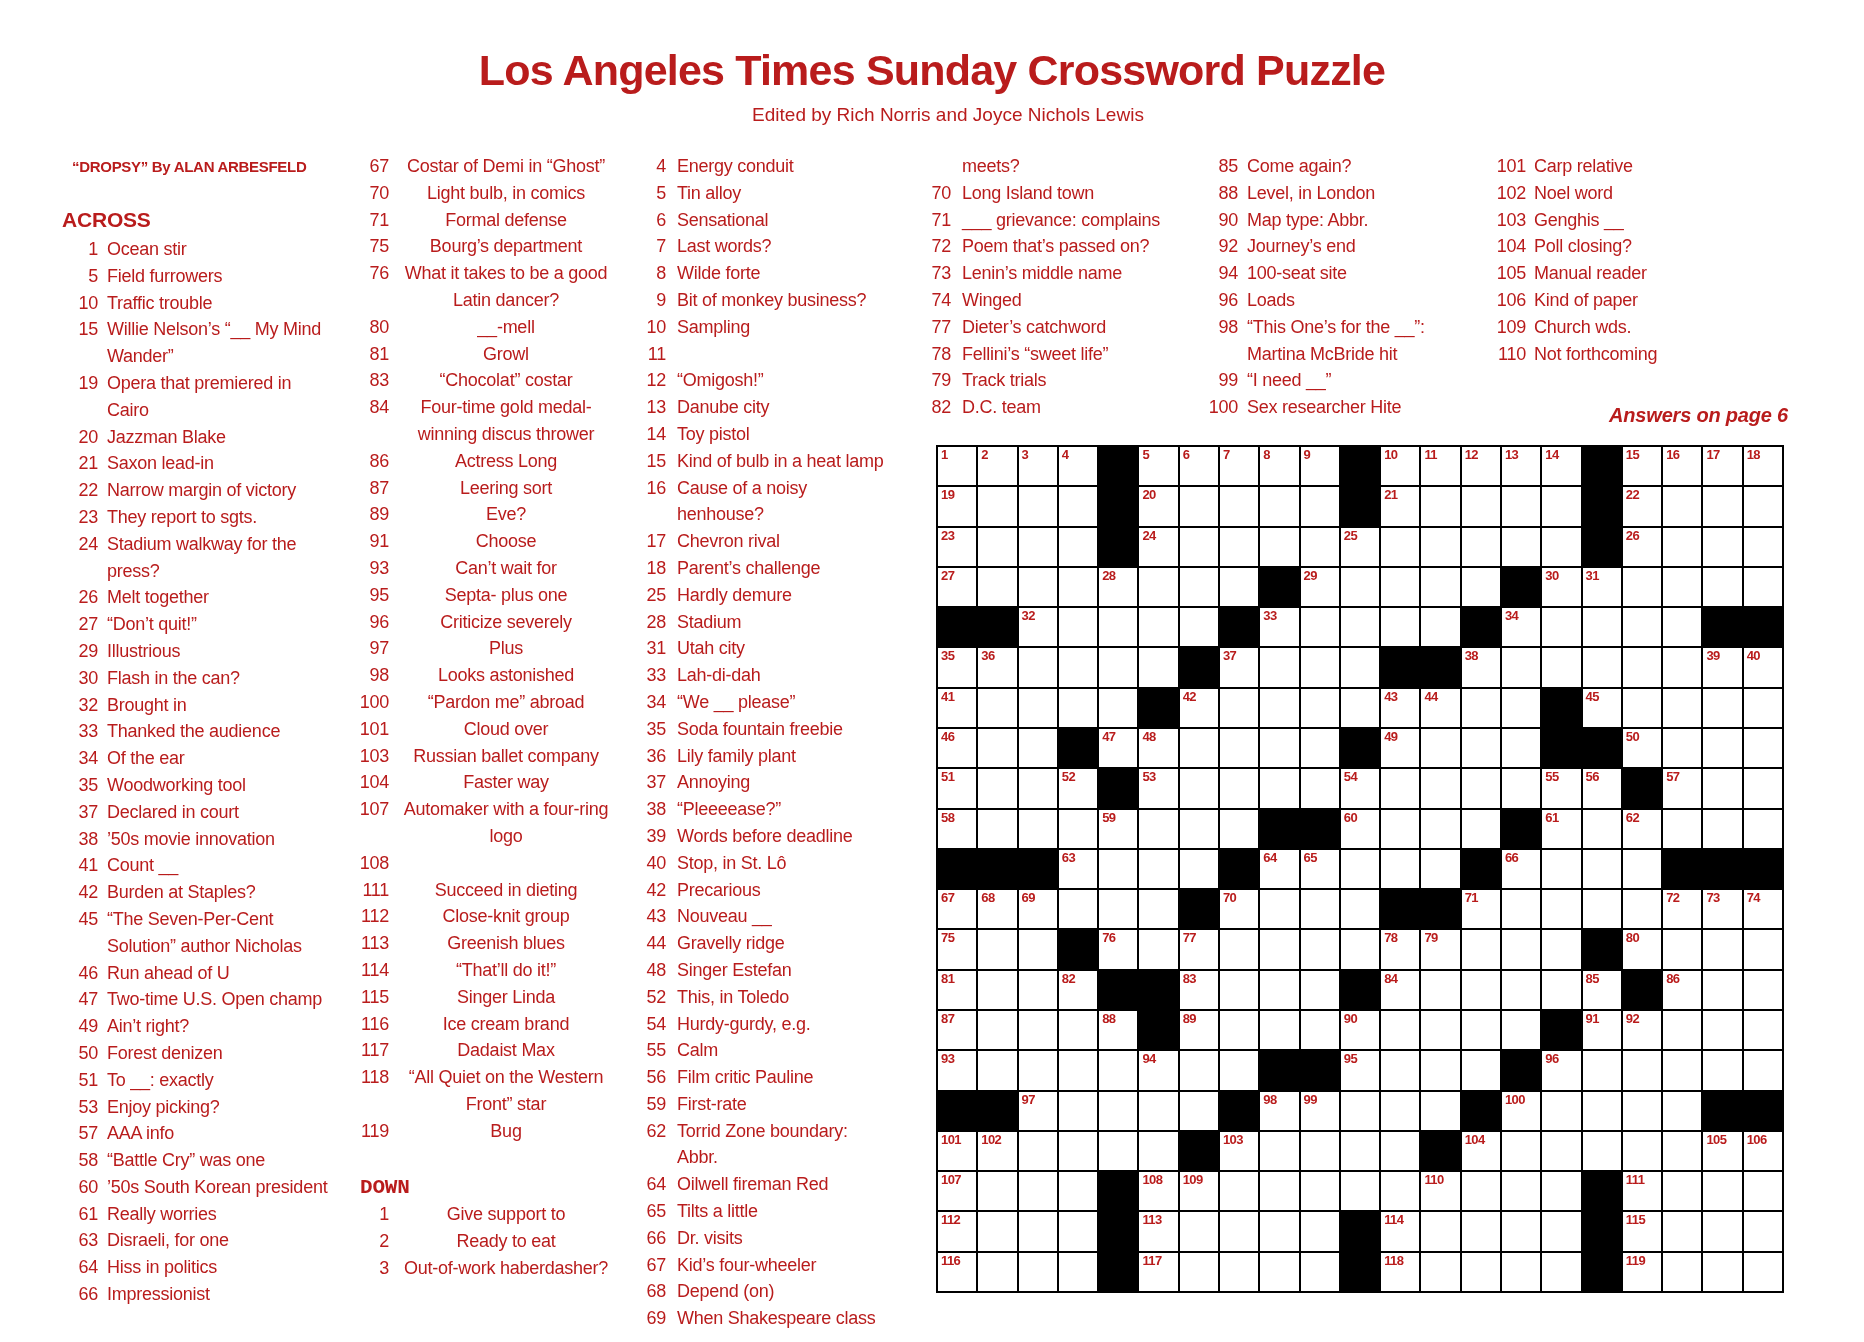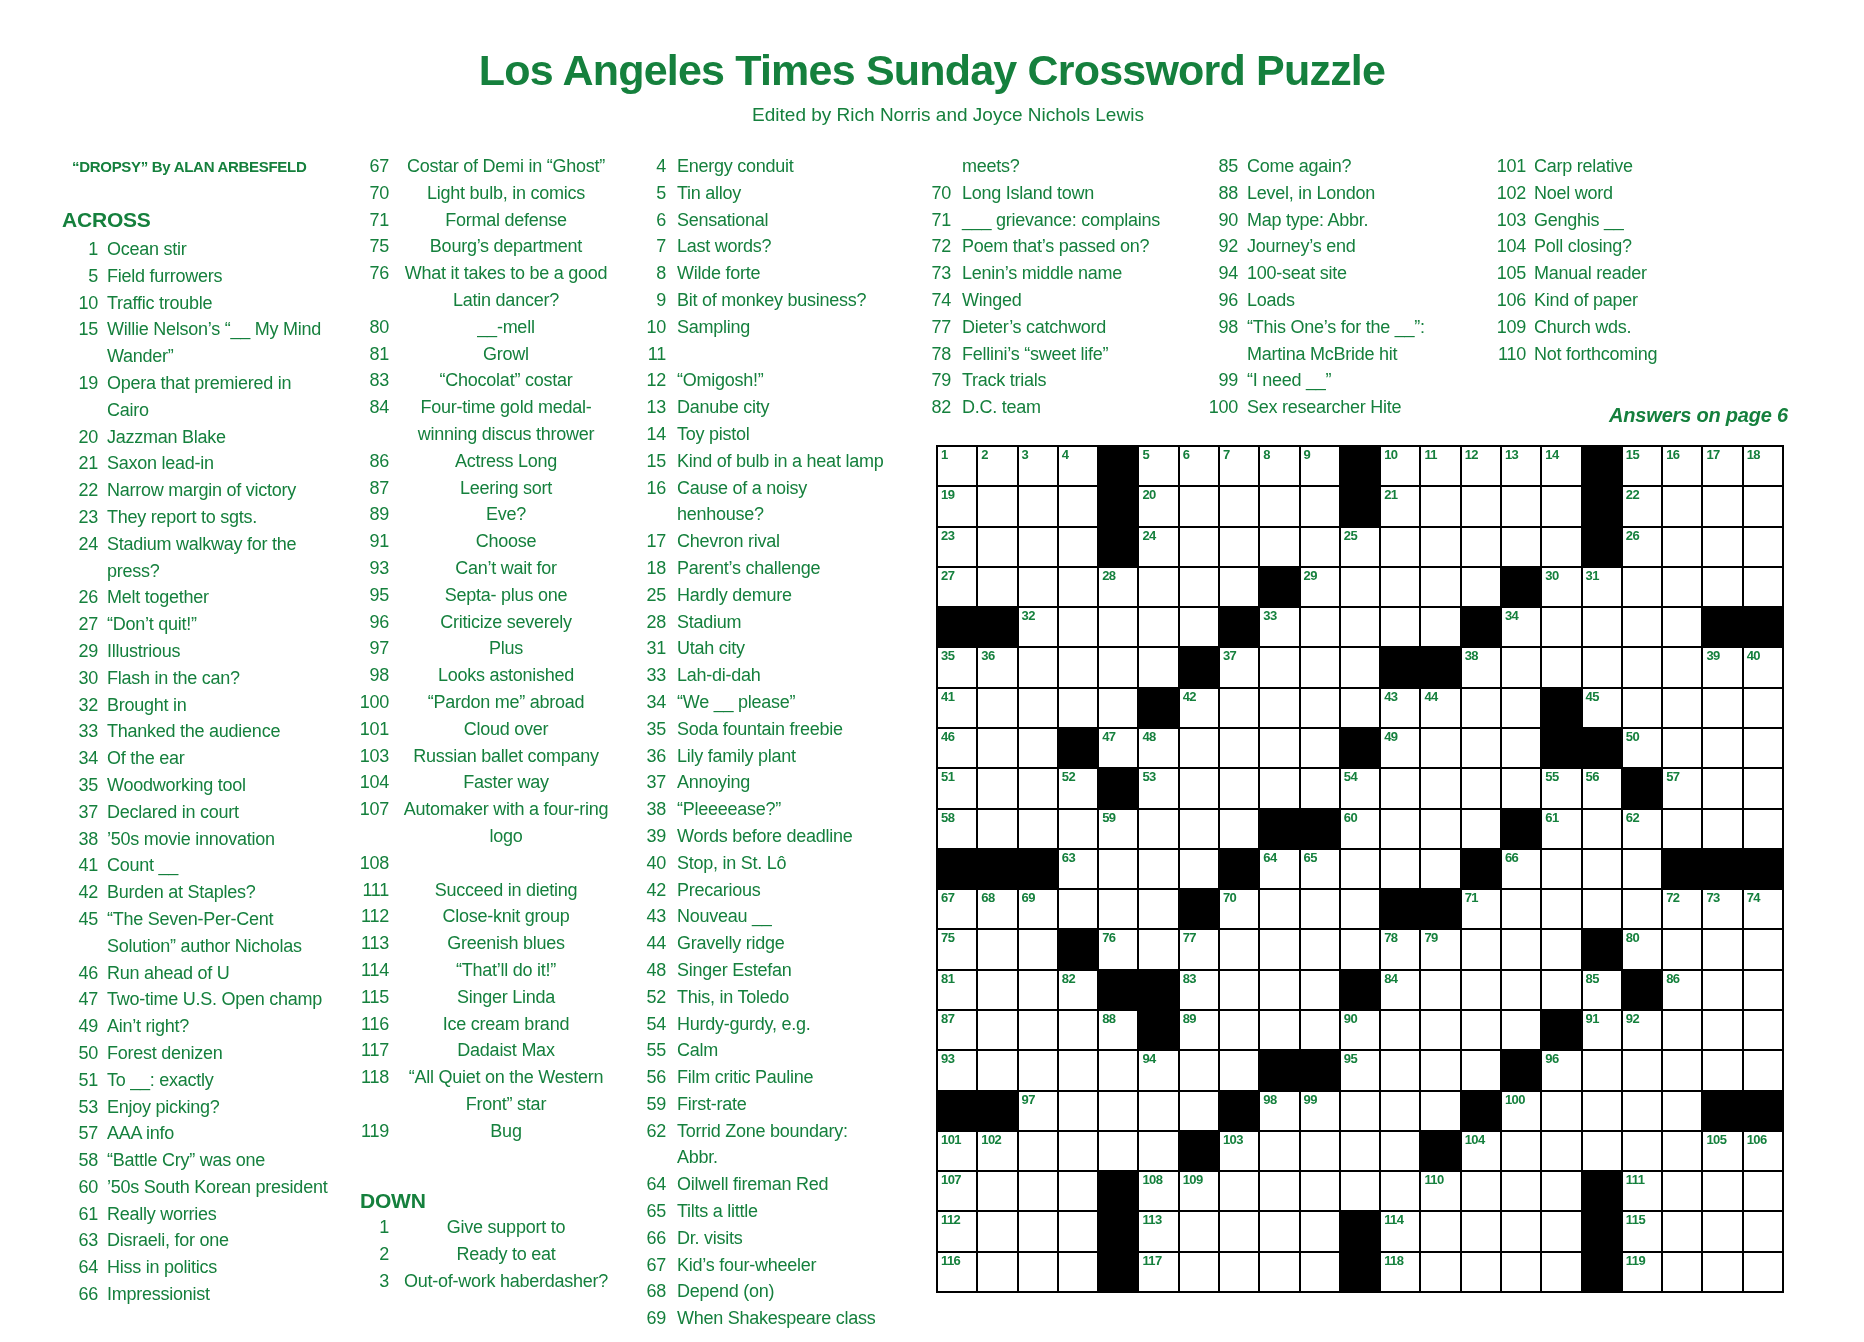--- a/index.html
+++ b/index.html
@@ -1,25 +1,25 @@
 <!DOCTYPE html>
 <html><head>
 <meta charset="utf-8">
 <style>
   html,body{margin:0;padding:0;background:#fff;}
   .page{position:relative;width:1864px;height:1342px;background:#fff;overflow:hidden;
-        font-family:"Liberation Sans",sans-serif;color:#15803d;border-radius:14px;}
+        font-family:"Liberation Sans",sans-serif;color:#b91c1c;border-radius:14px;}
   .title{position:absolute;top:46px;left:0;width:100%;text-align:center;
          font-size:43px;font-weight:700;letter-spacing:-0.8px;}
   .subtitle{position:absolute;top:104px;left:16px;width:100%;text-align:center;font-size:19px;}
   .col{position:absolute;top:153px;}
   .byline{font-weight:700;font-size:15px;line-height:27px;letter-spacing:-0.3px;margin-left:14px;white-space:nowrap;}
   .heading{font-weight:700;font-size:21px;line-height:27px;letter-spacing:-0.2px;}
   .colA .heading{margin-top:26px;margin-left:4px;}
-  .colB .heading{margin-top:43px;margin-left:20px;}
+  .colB .heading{margin-top:30px;margin-left:20px;font-family:Liberation Mono, monospace;}
   .colA .clues{margin-top:3px;}
   .clue{display:flex;align-items:flex-start;font-size:18px;line-height:26.8px;letter-spacing:-0.25px;}
   .cn{flex:0 0 auto;text-align:right;}
   .ct{display:block;}
   .colA .cn{width:40px;} .colA .ct{width:230px;padding-left:9px;}
   .colB .cn{width:49px;} .colB .ct{width:218px;padding-left:8px;text-align:center;}
   .colC .cn{width:50px;} .colC .ct{width:215px;padding-left:11px;}
   .colD .cn{width:51px;} .colD .ct{width:245px;padding-left:11px;}
   .colE .cn{width:50px;} .colE .ct{width:200px;padding-left:9px;}
   .colF .cn{width:46px;} .colF .ct{width:250px;padding-left:8px;}

